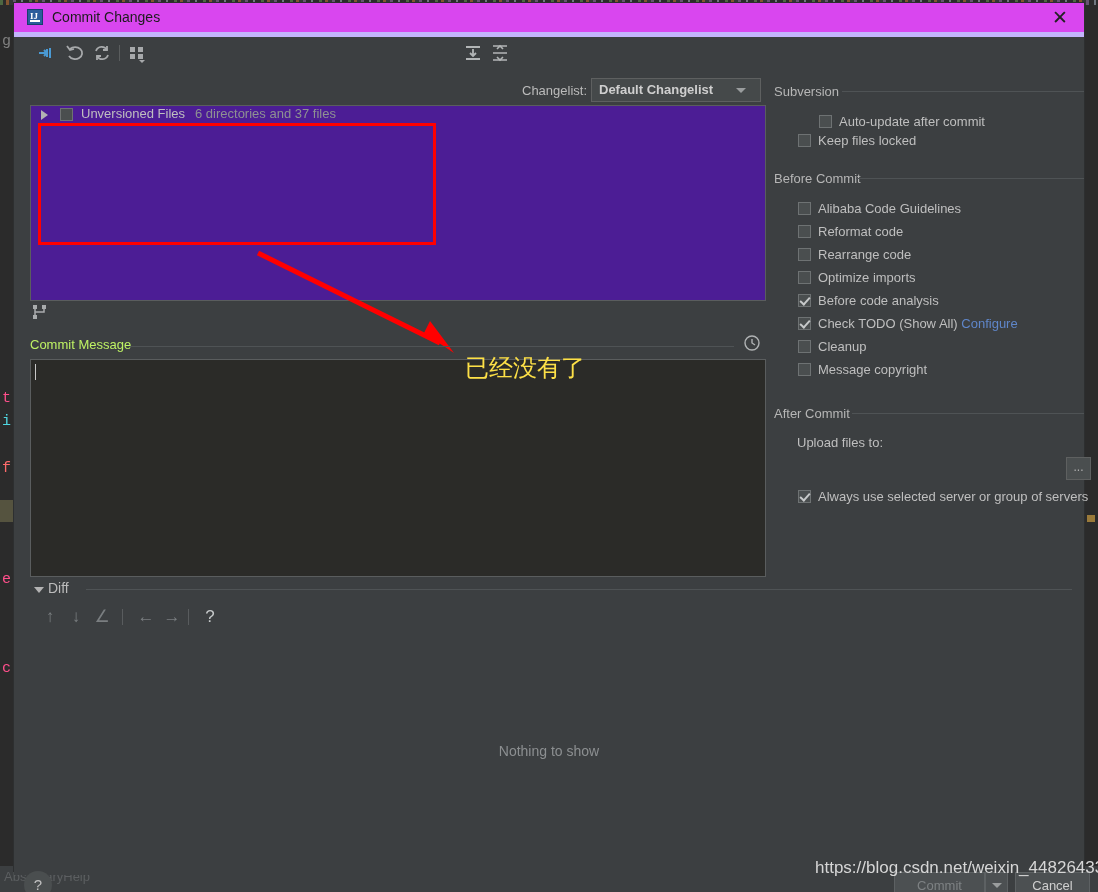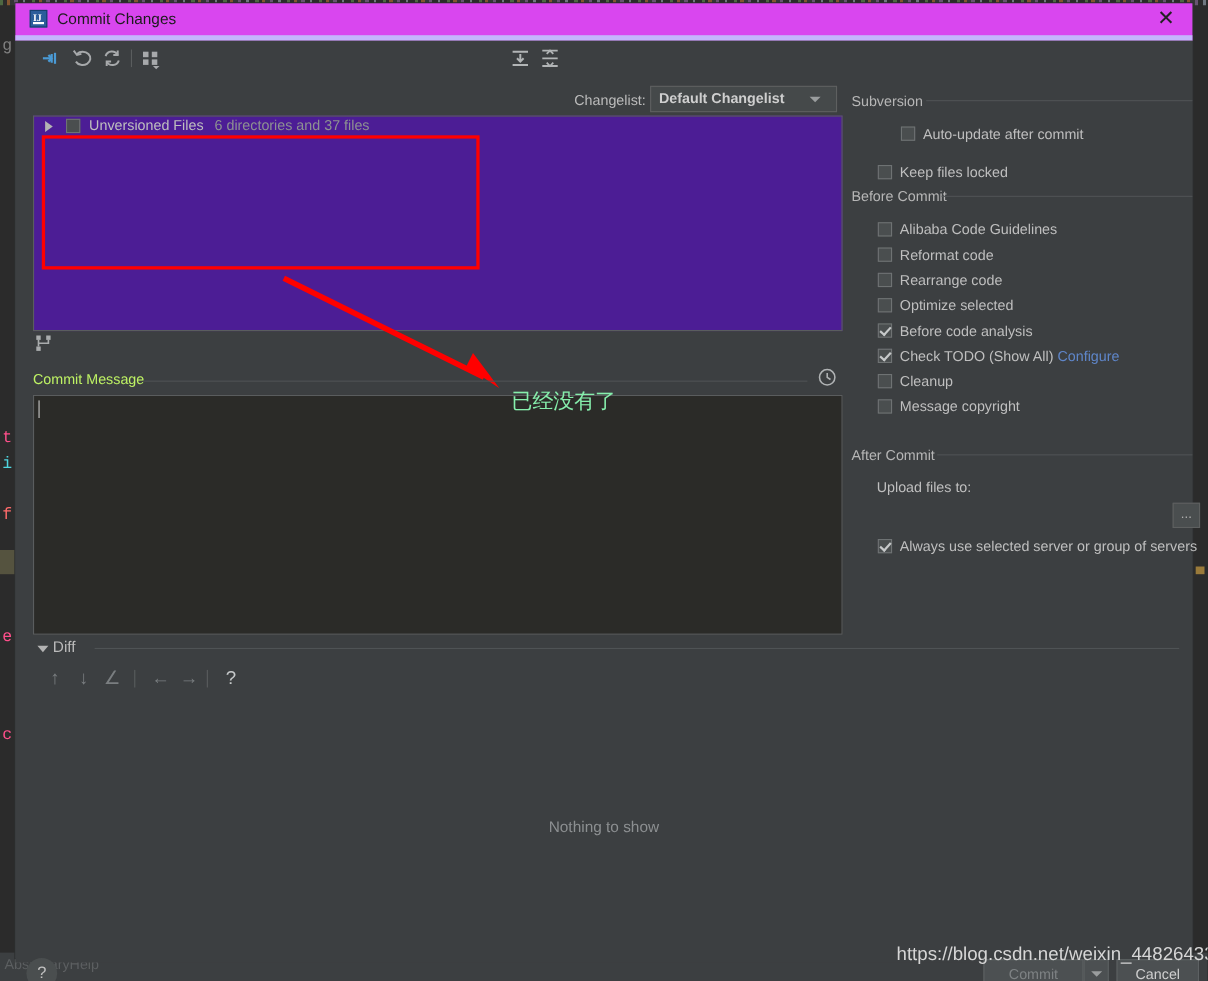--- a/index.html
+++ b/index.html
@@ -105,21 +105,21 @@
     background:#4a4e4f;color:#c0c0c0;font-size:15px;text-align:center;line-height:28px;cursor:pointer;}
   .btn{position:absolute;top:835px;height:27px;background:#4c5052;border:1px solid #5d6163;
     box-sizing:border-box;font-size:13px;text-align:center;line-height:25px;cursor:pointer;}
   #commitBtn{left:880px;width:91px;color:#7e8284;}
   #commitDrop{left:971px;width:23px;}
   #cancelBtn{left:1001px;width:75px;color:#cfcfcf;}
 
   .watermark{position:absolute;left:815px;top:858px;font-size:17px;color:#d6d6d6;
     font-family:"Liberation Sans",sans-serif;}
 
-  .annot{position:absolute;left:451px;top:315px;font-size:19px;color:#86efac;
+  .annot{position:absolute;left:451px;top:315px;font-size:24px;color:#fde047;
     font-family:"DejaVu Sans",sans-serif;}
   svg{display:block;overflow:visible;}
 </style>
 </head>
 <body>
 
 <div id="root">
 
   <div class="topstrip"></div>
   <div class="leftgutter">
@@ -263,37 +263,37 @@
       </div>
       <div class="nothing">Nothing to show</div>
 
       <div class="opts">
 
         <div class="grp" style="left:8px;top:47px;">Subversion</div>
         <div class="grpline" style="left:76px;top:54px;width:242px;"></div>
         <div class="opt" style="left:32px;top:77px;margin-left:21px;">
           <span class="cbx"></span><span>Auto-update after commit</span>
         </div>
-        <div class="opt" style="left:32px;top:112px;">
+        <div class="opt" style="left:32px;top:96px;">
           <span class="cbx"></span><span>Keep files locked</span>
         </div>
 
         <div class="grp" style="left:8px;top:134px;">Before Commit</div>
         <div class="grpline" style="left:90px;top:141px;width:228px;"></div>
         <div class="opt" style="left:32px;top:164px;">
           <span class="cbx"></span><span>Alibaba Code Guidelines</span>
         </div>
         <div class="opt" style="left:32px;top:187px;">
           <span class="cbx"></span><span>Reformat code</span>
         </div>
         <div class="opt" style="left:32px;top:210px;">
           <span class="cbx"></span><span>Rearrange code</span>
         </div>
         <div class="opt" style="left:32px;top:233px;">
-          <span class="cbx"></span><span>Optimize selected</span>
+          <span class="cbx"></span><span>Optimize imports</span>
         </div>
         <div class="opt" style="left:32px;top:256px;">
           <span class="cbx on"></span><span>Before code analysis</span>
         </div>
         <div class="opt" style="left:32px;top:279px;">
           <span class="cbx on"></span><span>Check TODO (Show All)</span>
           <span class="lnk">Configure</span>
         </div>
         <div class="opt" style="left:32px;top:302px;">
           <span class="cbx"></span><span>Cleanup</span>

